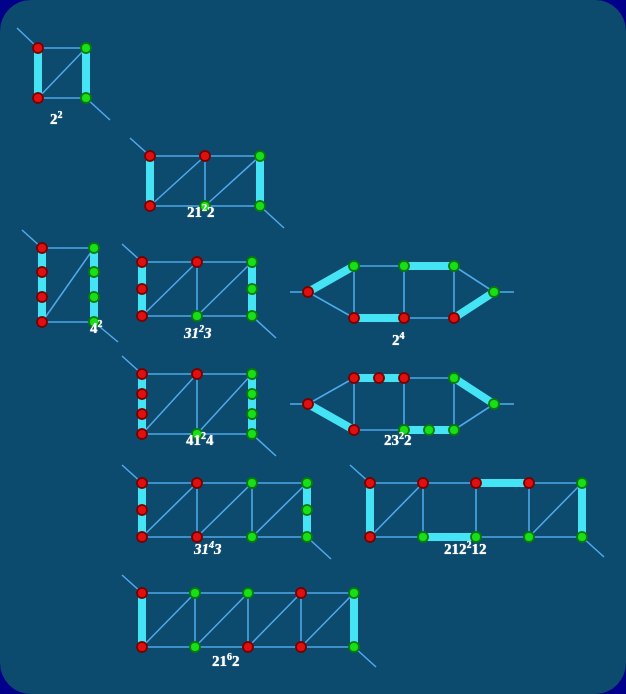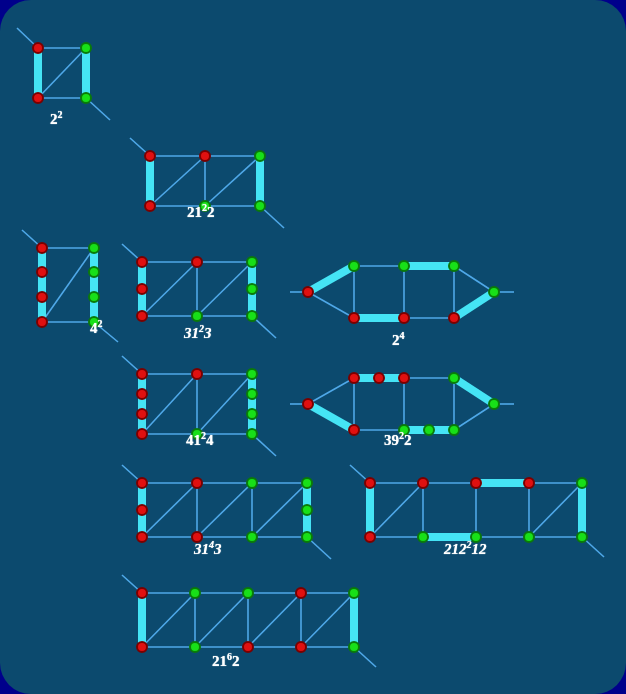--- a/index.html
+++ b/index.html
@@ -273,21 +273,21 @@
         <circle cx="168" cy="16" r="5" fill="#18e018" stroke="#0a7a0a" stroke-width="2"></circle>
         <circle cx="68" cy="68" r="5" fill="#e01010" stroke="#7a0000" stroke-width="2"></circle>
         <circle cx="118" cy="68" r="5" fill="#18e018" stroke="#0a7a0a" stroke-width="2"></circle>
         <circle cx="143" cy="68" r="5" fill="#18e018" stroke="#0a7a0a" stroke-width="2"></circle>
         <circle cx="168" cy="68" r="5" fill="#18e018" stroke="#0a7a0a" stroke-width="2"></circle>
         <circle cx="208" cy="42" r="5" fill="#18e018" stroke="#0a7a0a" stroke-width="2"></circle>
       </g>
     </svg>
   </div>
   <div class="fig-label" style="left:384px; top:432px;">
-    <span>39</span><sup>2</sup><span>2</span>
+    <span>23</span><sup>2</sup><span>2</span>
   </div>
 
   <div class="figure" style="left:128px; top:473px;">
     <svg width="240" height="100" viewBox="0 0 240 100">
       <g>
         <line x1="14" y1="10" x2="-6" y2="-8" stroke="#4fa8e8" stroke-width="1.6"></line>
         <line x1="179" y1="64" x2="203" y2="86" stroke="#4fa8e8" stroke-width="1.6"></line>
       </g>
       <g>
         <line x1="14" y1="10" x2="69" y2="10" stroke="#4fa8e8" stroke-width="1.6"></line>
@@ -356,21 +356,21 @@
         <circle cx="173" cy="10" r="5" fill="#e01010" stroke="#7a0000" stroke-width="2"></circle>
         <circle cx="226" cy="10" r="5" fill="#18e018" stroke="#0a7a0a" stroke-width="2"></circle>
         <circle cx="14" cy="64" r="5" fill="#e01010" stroke="#7a0000" stroke-width="2"></circle>
         <circle cx="67" cy="64" r="5" fill="#18e018" stroke="#0a7a0a" stroke-width="2"></circle>
         <circle cx="120" cy="64" r="5" fill="#18e018" stroke="#0a7a0a" stroke-width="2"></circle>
         <circle cx="173" cy="64" r="5" fill="#18e018" stroke="#0a7a0a" stroke-width="2"></circle>
         <circle cx="226" cy="64" r="5" fill="#18e018" stroke="#0a7a0a" stroke-width="2"></circle>
       </g>
     </svg>
   </div>
-  <div class="fig-label" style="left:444px; top:541px;font-style:italic;">
+  <div class="fig-label" style="left:444px; top:541px;">
     <span>212</span><sup>2</sup><span>12</span>
   </div>
 
   <div class="figure" style="left:128px; top:583px;">
     <svg width="250" height="100" viewBox="0 0 250 100">
       <g>
         <line x1="14" y1="10" x2="-6" y2="-8" stroke="#4fa8e8" stroke-width="1.6"></line>
         <line x1="226" y1="64" x2="248" y2="84" stroke="#4fa8e8" stroke-width="1.6"></line>
       </g>
       <g>

